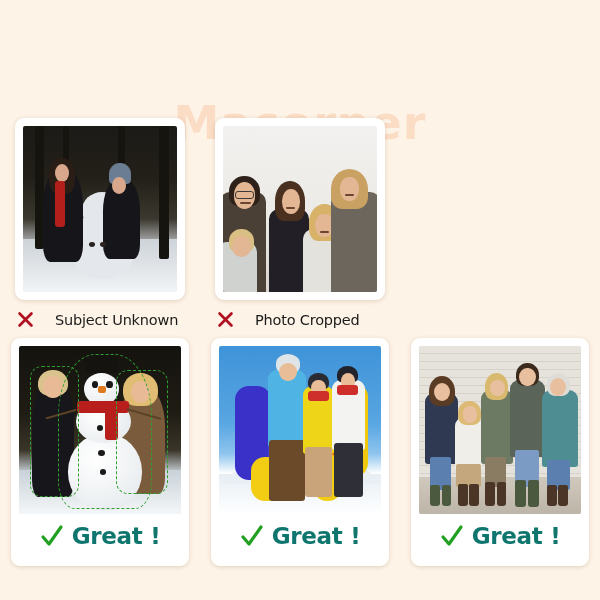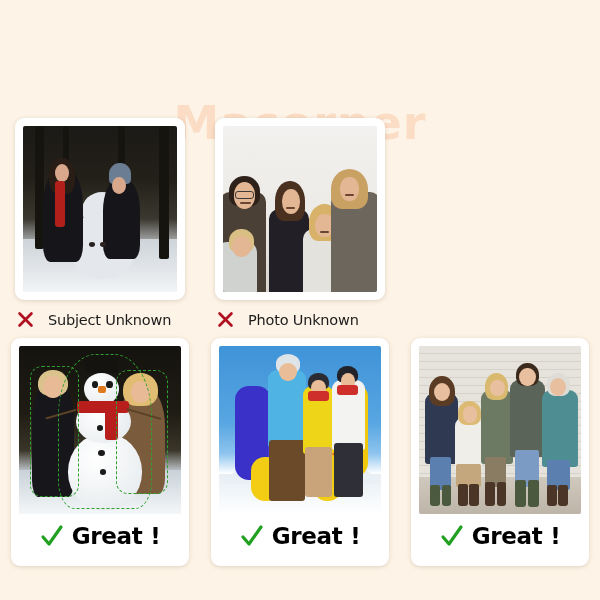--- a/index.html
+++ b/index.html
@@ -53,37 +53,37 @@
     width: 100%; flex: 1 1 auto;
     border-radius: 2px;
     position: relative; overflow: hidden;
     background: #dfe6ee;
   }
   .card.bad .photo { height: 166px; }
   .card.good .photo { height: 176px; }
 
   
   .bad-label {
-    display: flex; align-items: center; gap: 14px;
+    display: flex; align-items: center; gap: 21px;
     margin-top: 11px; width: 178px; padding-left: 6px;
   }
   .x-icon { width: 17px; height: 17px; flex: none; display: block; }
   .bad-label .txt {
     font-size: 14.5px; color: #1b1b1b; font-weight: 400;
     font-family: "DejaVu Sans", sans-serif; letter-spacing: -.2px;
   }
 
   
   .great {
     display: flex; align-items: center; justify-content: center; gap: 8px;
     height: 44px; flex: none;
   }
   .check-icon { width: 24px; height: 24px; flex: none; display: block; }
   .great .txt {
-    font-size: 23px; font-weight: 700; color: #000000;
+    font-size: 23px; font-weight: 700; color: #0f766e;
     font-family: "DejaVu Sans", sans-serif; letter-spacing: -.3px;
   }
   .pixelate   { image-rendering: pixelated; }
 
   
   .p1 { background: linear-gradient(180deg,#1c1a17 0%,#232019 32%,#3b382f 56%,#c9ccd0 74%,#e9ecef 100%); }
   .p1 .tree { position:absolute; bottom:22%; width:9px; background:#16140f; border-radius:2px; }
   .p1 .snowball{ position:absolute; background:#e4e8ec; border-radius:50%; }
   .p1 .person  { position:absolute; background:#16151a; border-radius:40% 40% 18% 18%; }
   .p1 .face    { position:absolute; background:#d9a88c; border-radius:50%; }
@@ -219,21 +219,21 @@
           <div class="pers" style="left:70%; top:40%; width:32%; height:64%; background:#6d665c;"></div>
           <div class="hair" style="left:70%; top:26%; width:24%; height:24%; background:#c9a163;"></div>
           <div class="face" style="left:76%; top:31%; width:12%; height:14%;"></div>
           <div class="smile" style="left:79%; top:41%; width:6%;"></div>
         </div>
       </div>
       <div class="bad-label">
         <svg class="x-icon" viewBox="0 0 20 20">
           <path d="M3 3 L17 17 M17 3 L3 17" stroke="#b01020" stroke-width="3.2" stroke-linecap="round"></path>
         </svg>
-        <span class="txt">Photo Unknown</span>
+        <span class="txt">Photo Cropped</span>
       </div>
     </div>
   </div>
 
   <div class="row row2">
 
     <div class="col">
       <div class="card good">
         <div class="photo p4">
           <div class="snow"></div>

